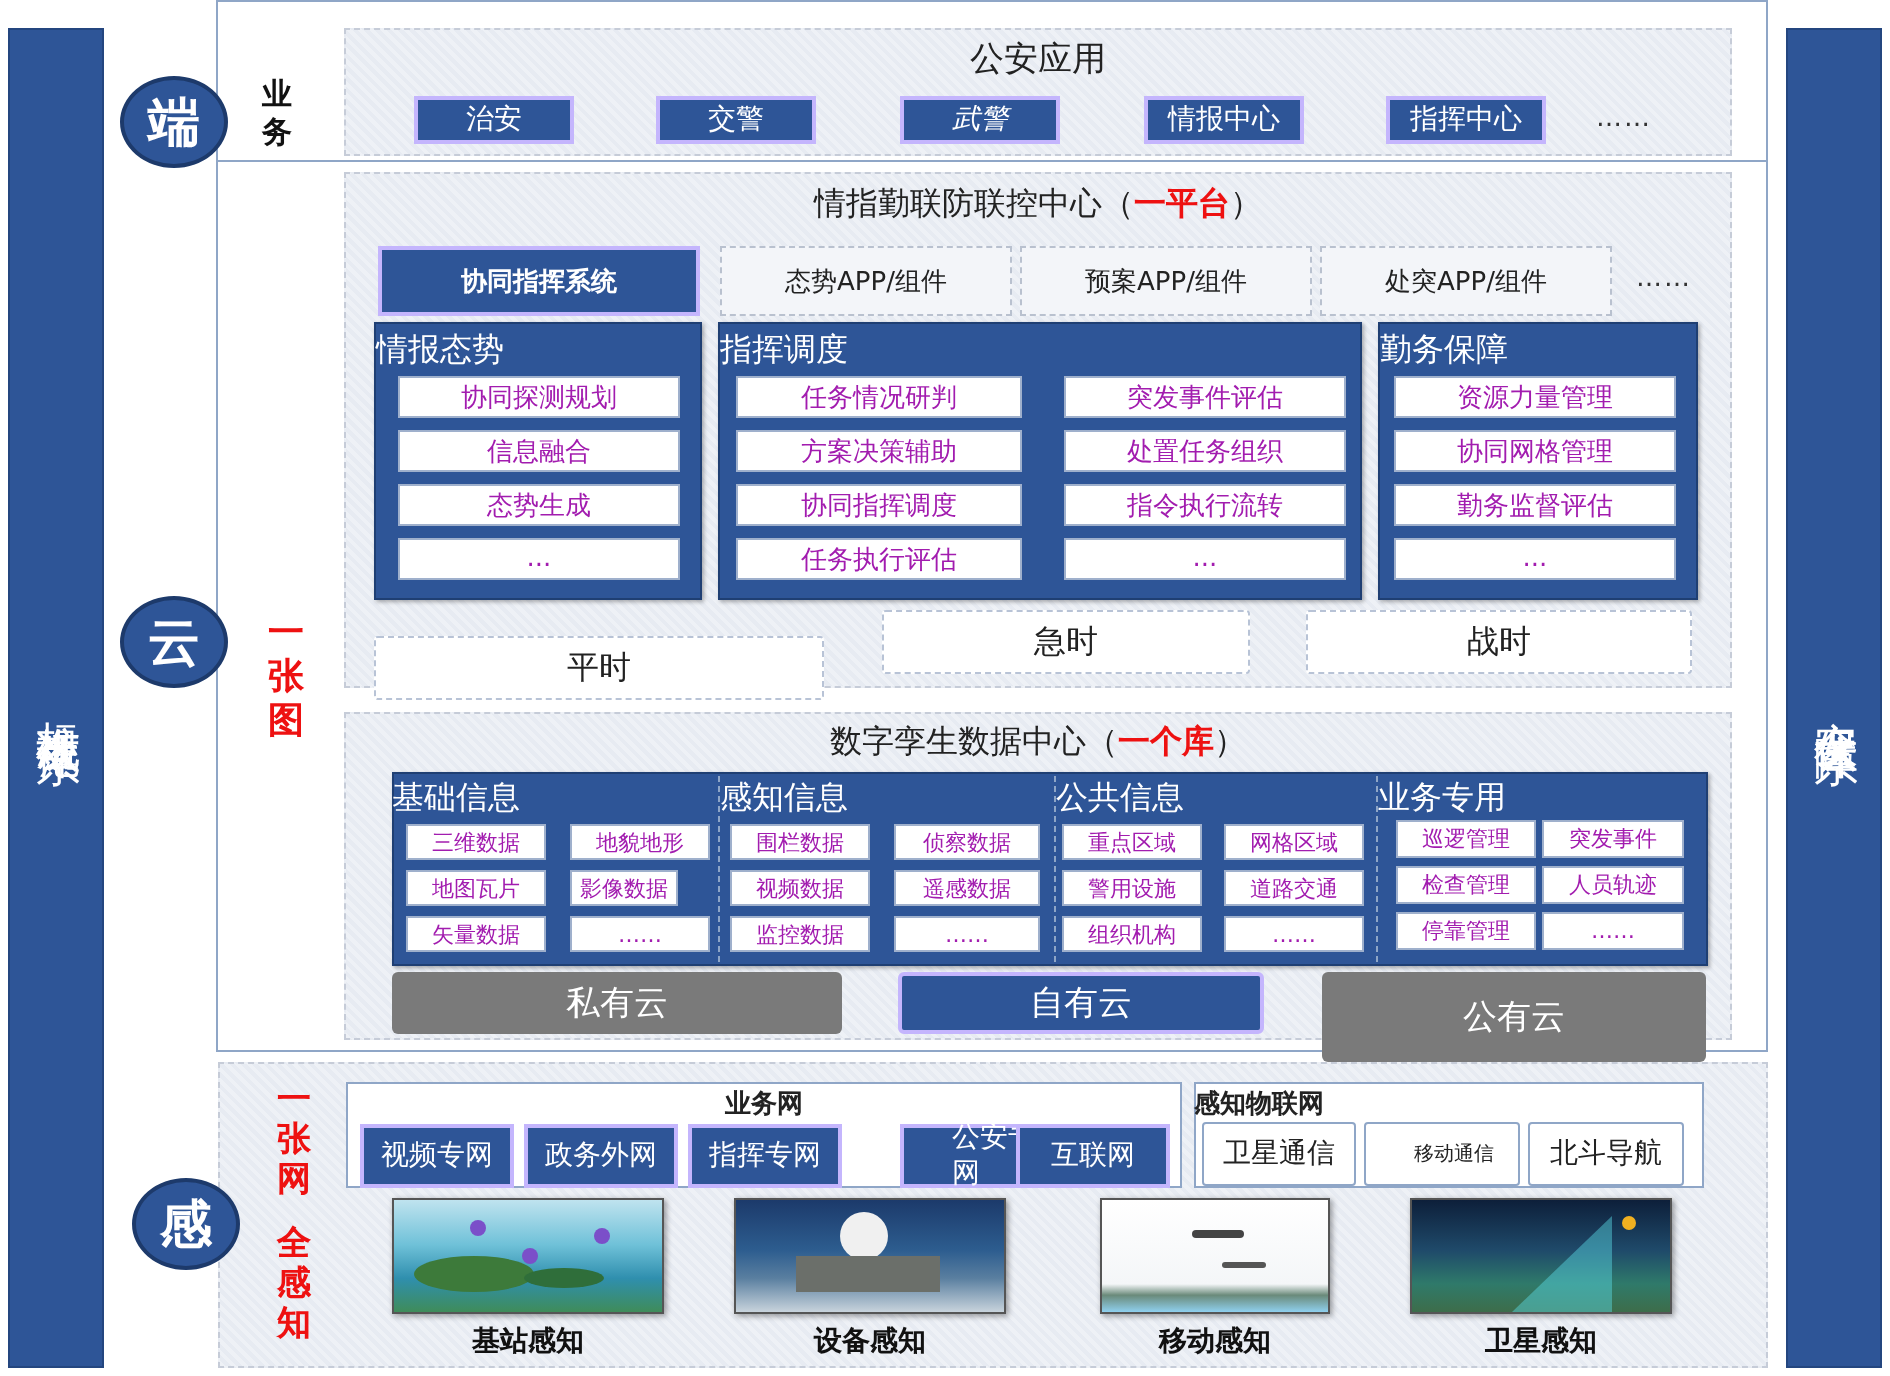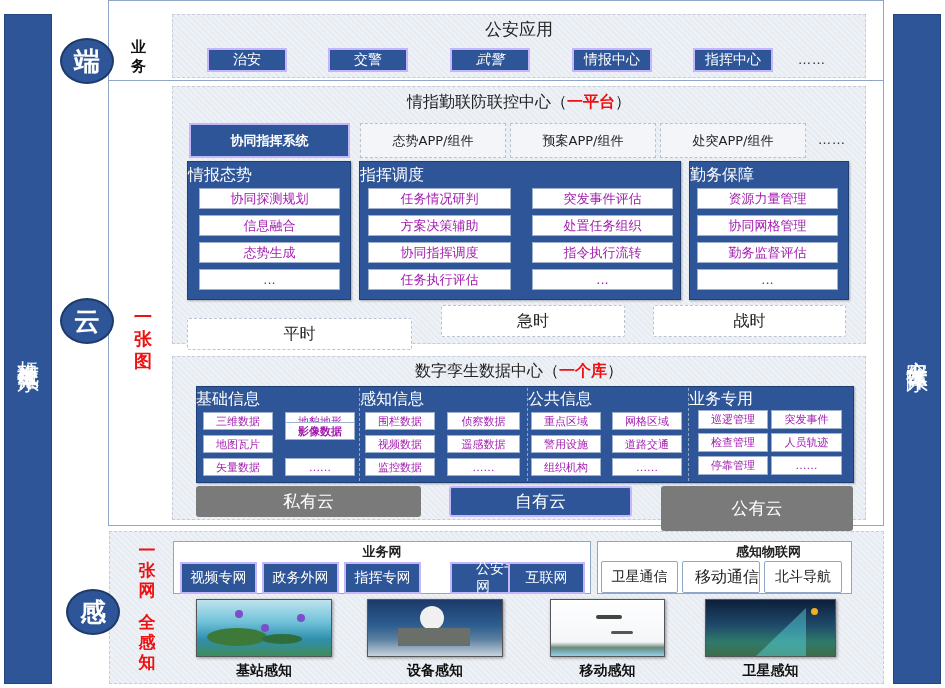--- a/index.html
+++ b/index.html
@@ -161,21 +161,21 @@
 <div class="module" style="left:196px; top:386px; width:658px; height:97px;"></div>
 
 <div class="abs" style="left:359px; top:388px; width:1px; height:93px; border-left:1px dashed #8fa6c7;"></div>
 <div class="abs" style="left:527px; top:388px; width:1px; height:93px; border-left:1px dashed #8fa6c7;"></div>
 <div class="abs" style="left:688px; top:388px; width:1px; height:93px; border-left:1px dashed #8fa6c7;"></div>
 
 <div class="module-title" style="left:196px; right:auto; width:163px; top:389px; position:absolute;">基础信息</div>
 <div class="cell cell-sm" style="left:203px; top:412px; width:70px; height:18px;">三维数据</div>
 <div class="cell cell-sm" style="left:285px; top:412px; width:70px; height:18px;">地貌地形</div>
 <div class="cell cell-sm" style="left:203px; top:435px; width:70px; height:18px;">地图瓦片</div>
-<div class="cell cell-sm" style="left:285px; top:422px; width:70px; height:18px;font-weight:bold;">影像数据</div>
+<div class="cell cell-sm" style="left:285px; top:435px; width:54px; height:18px;">影像数据</div>
 <div class="cell cell-sm" style="left:203px; top:458px; width:70px; height:18px;">矢量数据</div>
 <div class="cell cell-sm" style="left:285px; top:458px; width:70px; height:18px;">……</div>
 
 <div class="module-title" style="left:360px; right:auto; width:167px; top:389px; position:absolute;">感知信息</div>
 <div class="cell cell-sm" style="left:365px; top:412px; width:70px; height:18px;">围栏数据</div>
 <div class="cell cell-sm" style="left:447px; top:412px; width:73px; height:18px;">侦察数据</div>
 <div class="cell cell-sm" style="left:365px; top:435px; width:70px; height:18px;">视频数据</div>
 <div class="cell cell-sm" style="left:447px; top:435px; width:73px; height:18px;">遥感数据</div>
 <div class="cell cell-sm" style="left:365px; top:458px; width:70px; height:18px;">监控数据</div>
 <div class="cell cell-sm" style="left:447px; top:458px; width:73px; height:18px;">……</div>
@@ -209,23 +209,23 @@
 
 <div class="outline-box" style="left:173px; top:541px; width:418px; height:53px;"></div>
 <div class="abs" style="left:173px; top:543px; width:418px; text-align:center; font-weight:bold; font-size:13px;">业务网</div>
 <div class="btn-blue" style="left:180px; top:562px; width:77px; height:32px;">视频专网</div>
 <div class="btn-blue" style="left:262px; top:562px; width:77px; height:32px;">政务外网</div>
 <div class="btn-blue" style="left:344px; top:562px; width:77px; height:32px;">指挥专网</div>
 <div class="btn-blue" style="left:450px; top:562px; width:77px; height:32px;padding-left:24px;">公安专网</div>
 <div class="btn-blue" style="left:508px; top:562px; width:77px; height:32px;">互联网</div>
 
 <div class="outline-box" style="left:597px; top:541px; width:255px; height:53px;"></div>
-<div class="abs" style="left:597px; top:543px; width:204px; text-align:right; font-weight:bold; font-size:13px;">感知物联网</div>
+<div class="abs" style="left:597px; top:543px; width:204px; text-align:left; font-weight:bold; font-size:13px;">感知物联网</div>
 <div class="btn-white" style="left:601px; top:561px; width:77px; height:32px; font-size:14px; border-color:#8fa6c7;">卫星通信</div>
-<div class="btn-white" style="left:682px; top:561px; width:78px; height:32px; font-size:16px; border-color:#8fa6c7;padding-left:12px;">移动通信</div>
+<div class="btn-white" style="left:682px; top:561px; width:78px; height:32px; font-size:10px; border-color:#8fa6c7;padding-left:12px;">移动通信</div>
 <div class="btn-white" style="left:764px; top:561px; width:78px; height:32px; font-size:14px; border-color:#8fa6c7;">北斗导航</div>
 
 <div class="thumb" style="left:196px; top:599px; width:136px; height:58px; background:linear-gradient(180deg,#bfe3ef 0%,#6fc1d8 40%,#2f8fae 70%,#3f8c5a 100%);">
   <div class="abs" style="left:10px; top:28px; width:60px; height:18px; background:#3d7a3a; border-radius:50%;"></div>
   <div class="abs" style="left:65px; top:34px; width:40px; height:10px; background:#2f6e3a; border-radius:50%;"></div>
   <div class="abs" style="left:38px; top:10px; width:8px; height:8px; background:#7b4fc9; border-radius:50%;"></div>
   <div class="abs" style="left:100px; top:14px; width:8px; height:8px; background:#7b4fc9; border-radius:50%;"></div>
   <div class="abs" style="left:64px; top:24px; width:8px; height:8px; background:#7b4fc9; border-radius:50%;"></div>
 </div>
 <div class="caption" style="left:196px; top:662px; width:136px;">基站感知</div>

